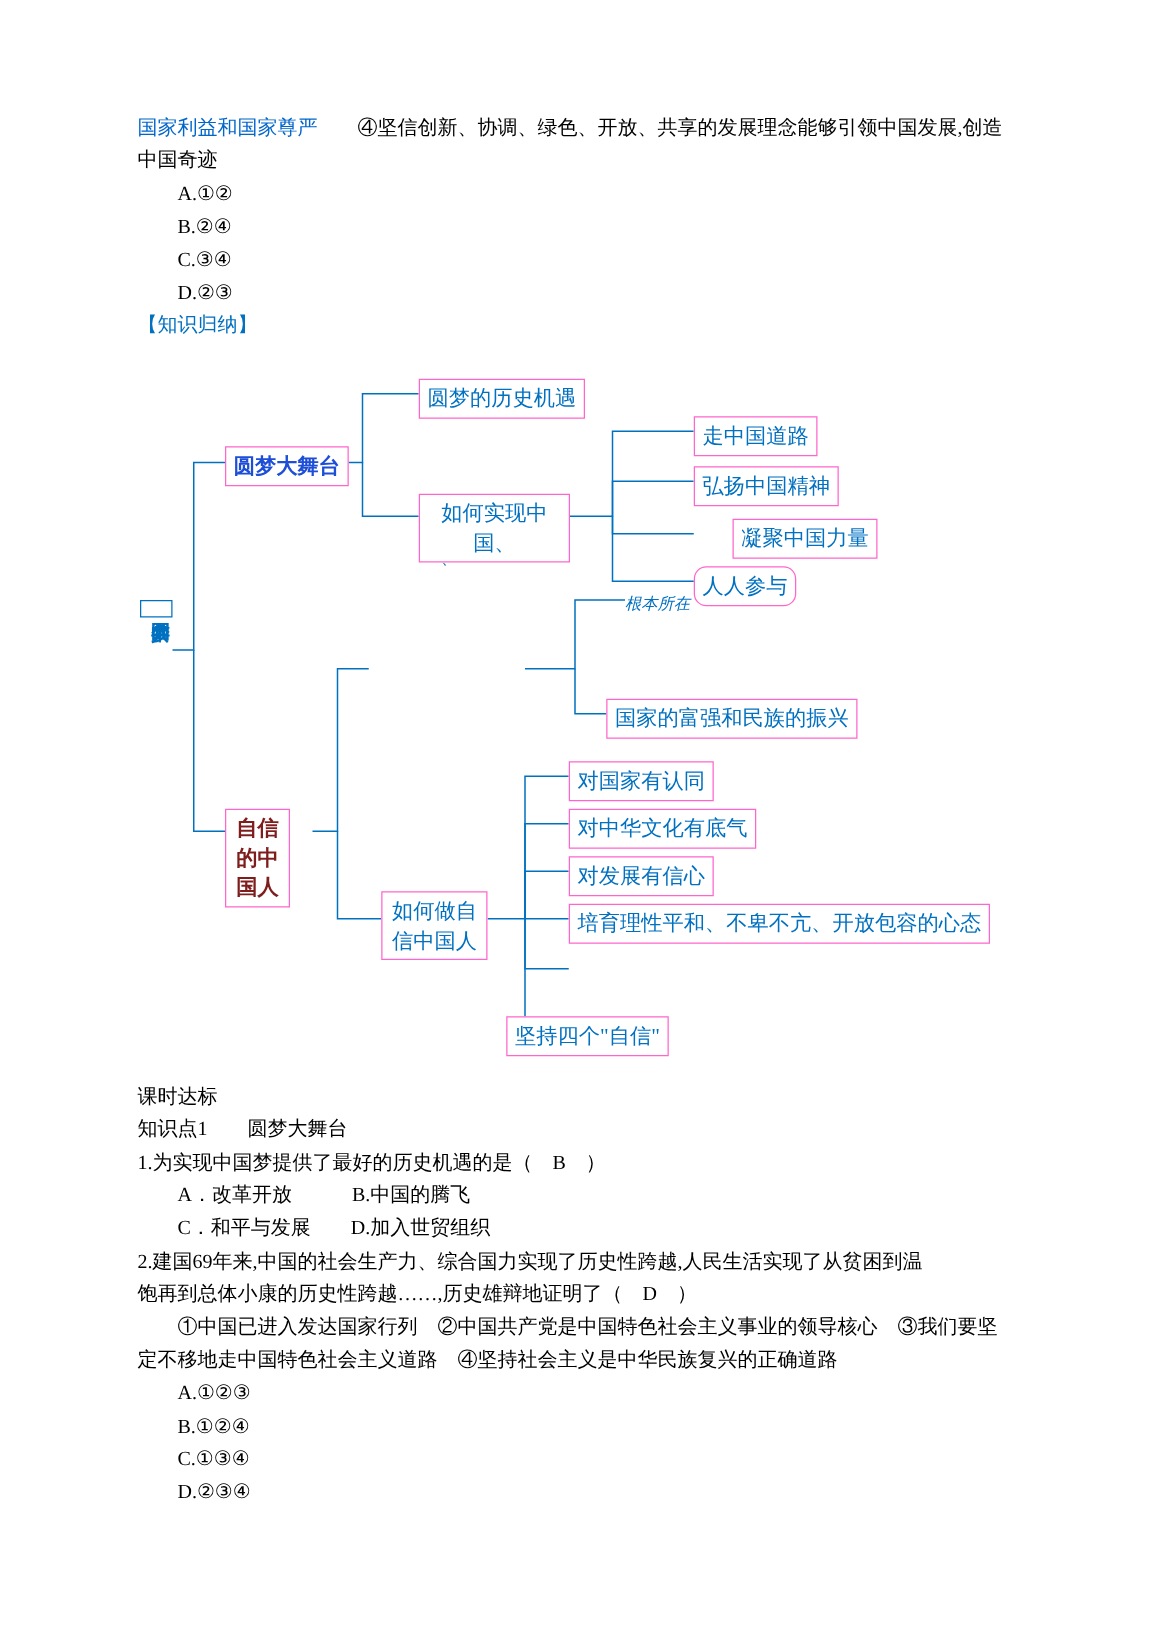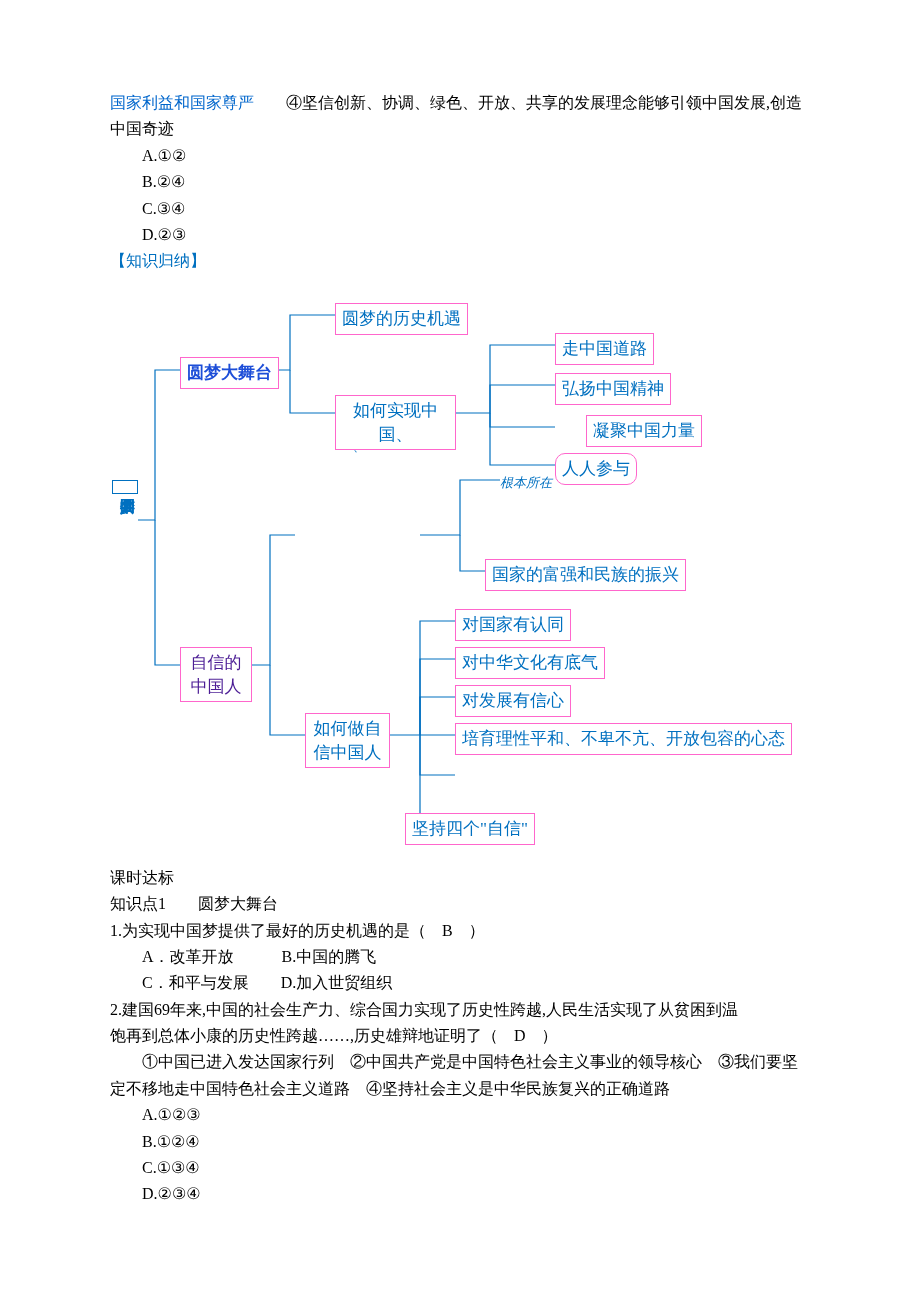--- a/index.html
+++ b/index.html
@@ -117,21 +117,21 @@
 
   <div class="box" style="left:225px; top:18px;">圆梦的历史机遇</div>
   <div class="box multiline" style="left:225px; top:110px; width:121px;"><span>如何实现中国、</span></div>
   <div class="small-caret" style="left:243px; top:153px;">、</div>
 
   <div class="box" style="left:445px; top:48px;">走中国道路</div>
   <div class="box" style="left:445px; top:88px;">弘扬中国精神</div>
   <div class="box" style="left:445px; top:130px;margin-left:31px;">凝聚中国力量</div>
   <div class="box" style="left:445px; top:168px;border-radius:10px;">人人参与</div>
 
-  <div class="box multiline" style="left:70px; top:362px; width:72px; color:#4c1d95; font-weight:normal;">自信的中国人</div>
+  <div class="box multiline" style="left:70px; top:362px; width:52px; color:#7f1d1d; font-weight:bold;">自信的中国人</div>
 
   <div class="label-txt" style="left:390px; top:188px;font-style:italic;">根本所在</div>
   <div class="box" style="left:375px; top:274px;">国家的富强和民族的振兴</div>
 
   <div class="box multiline" style="left:195px; top:428px; width:85px;">如何做自信中国人</div>
 
   <div class="box" style="left:345px; top:324px;">对国家有认同</div>
   <div class="box" style="left:345px; top:362px;">对中华文化有底气</div>
   <div class="box" style="left:345px; top:400px;">对发展有信心</div>
   <div class="box" style="left:345px; top:438px;">培育理性平和、不卑不亢、开放包容的心态</div>

